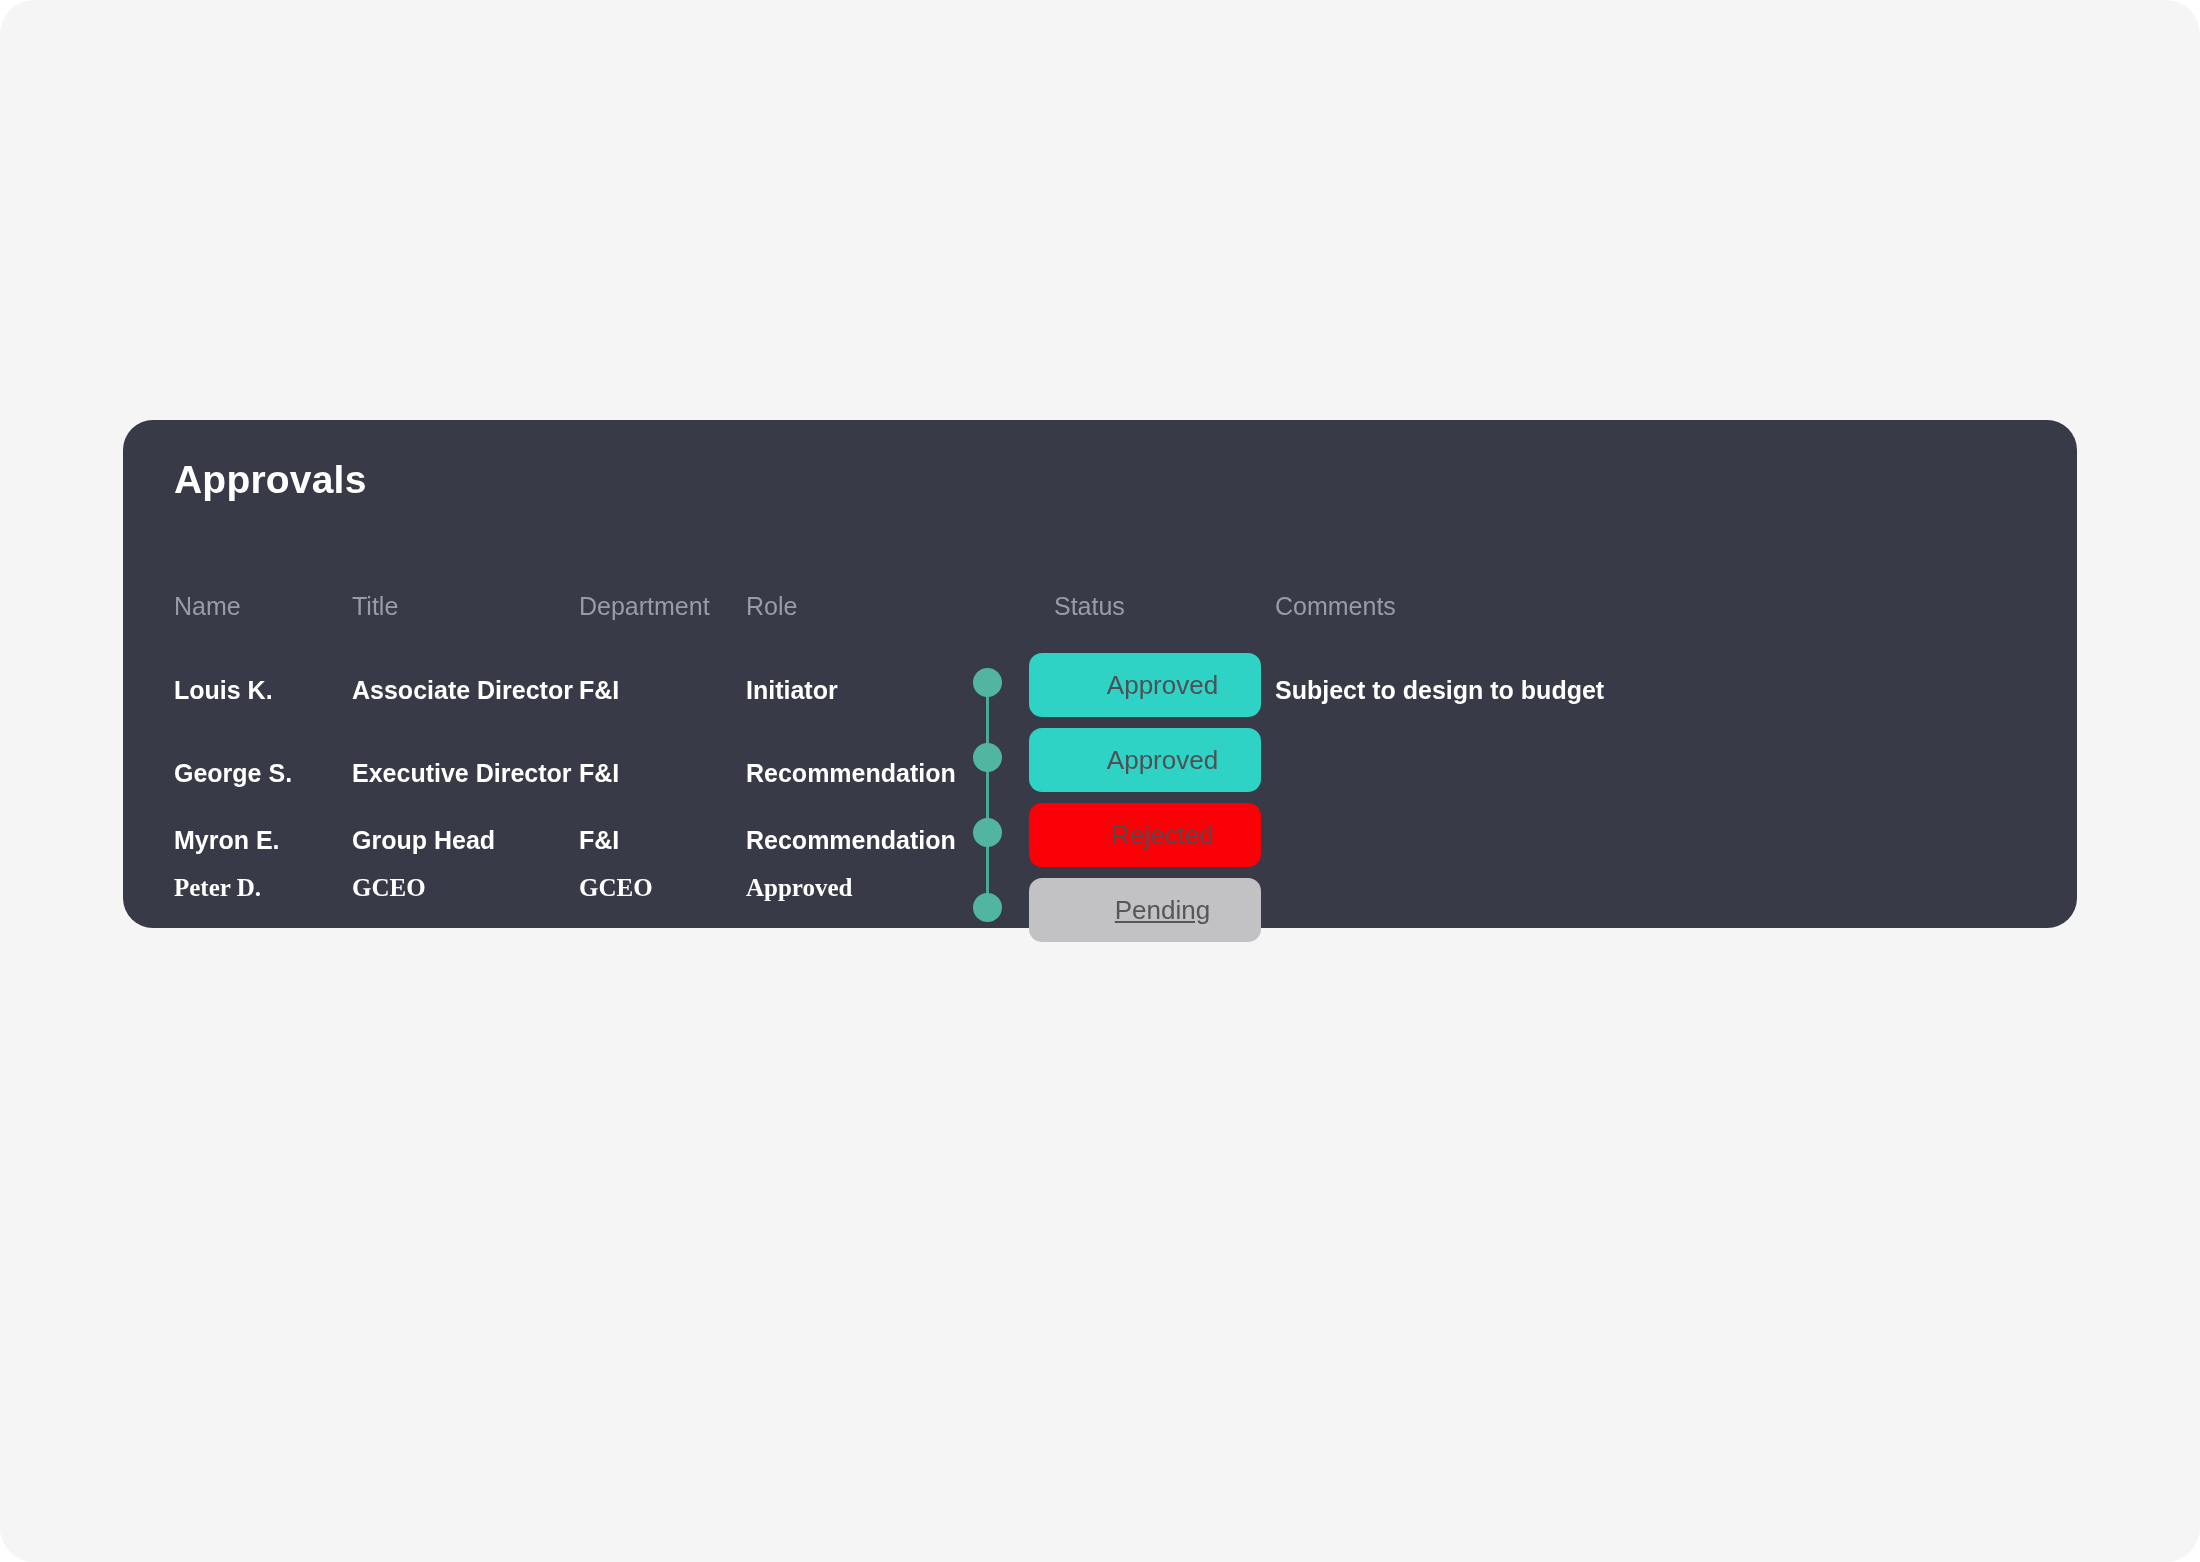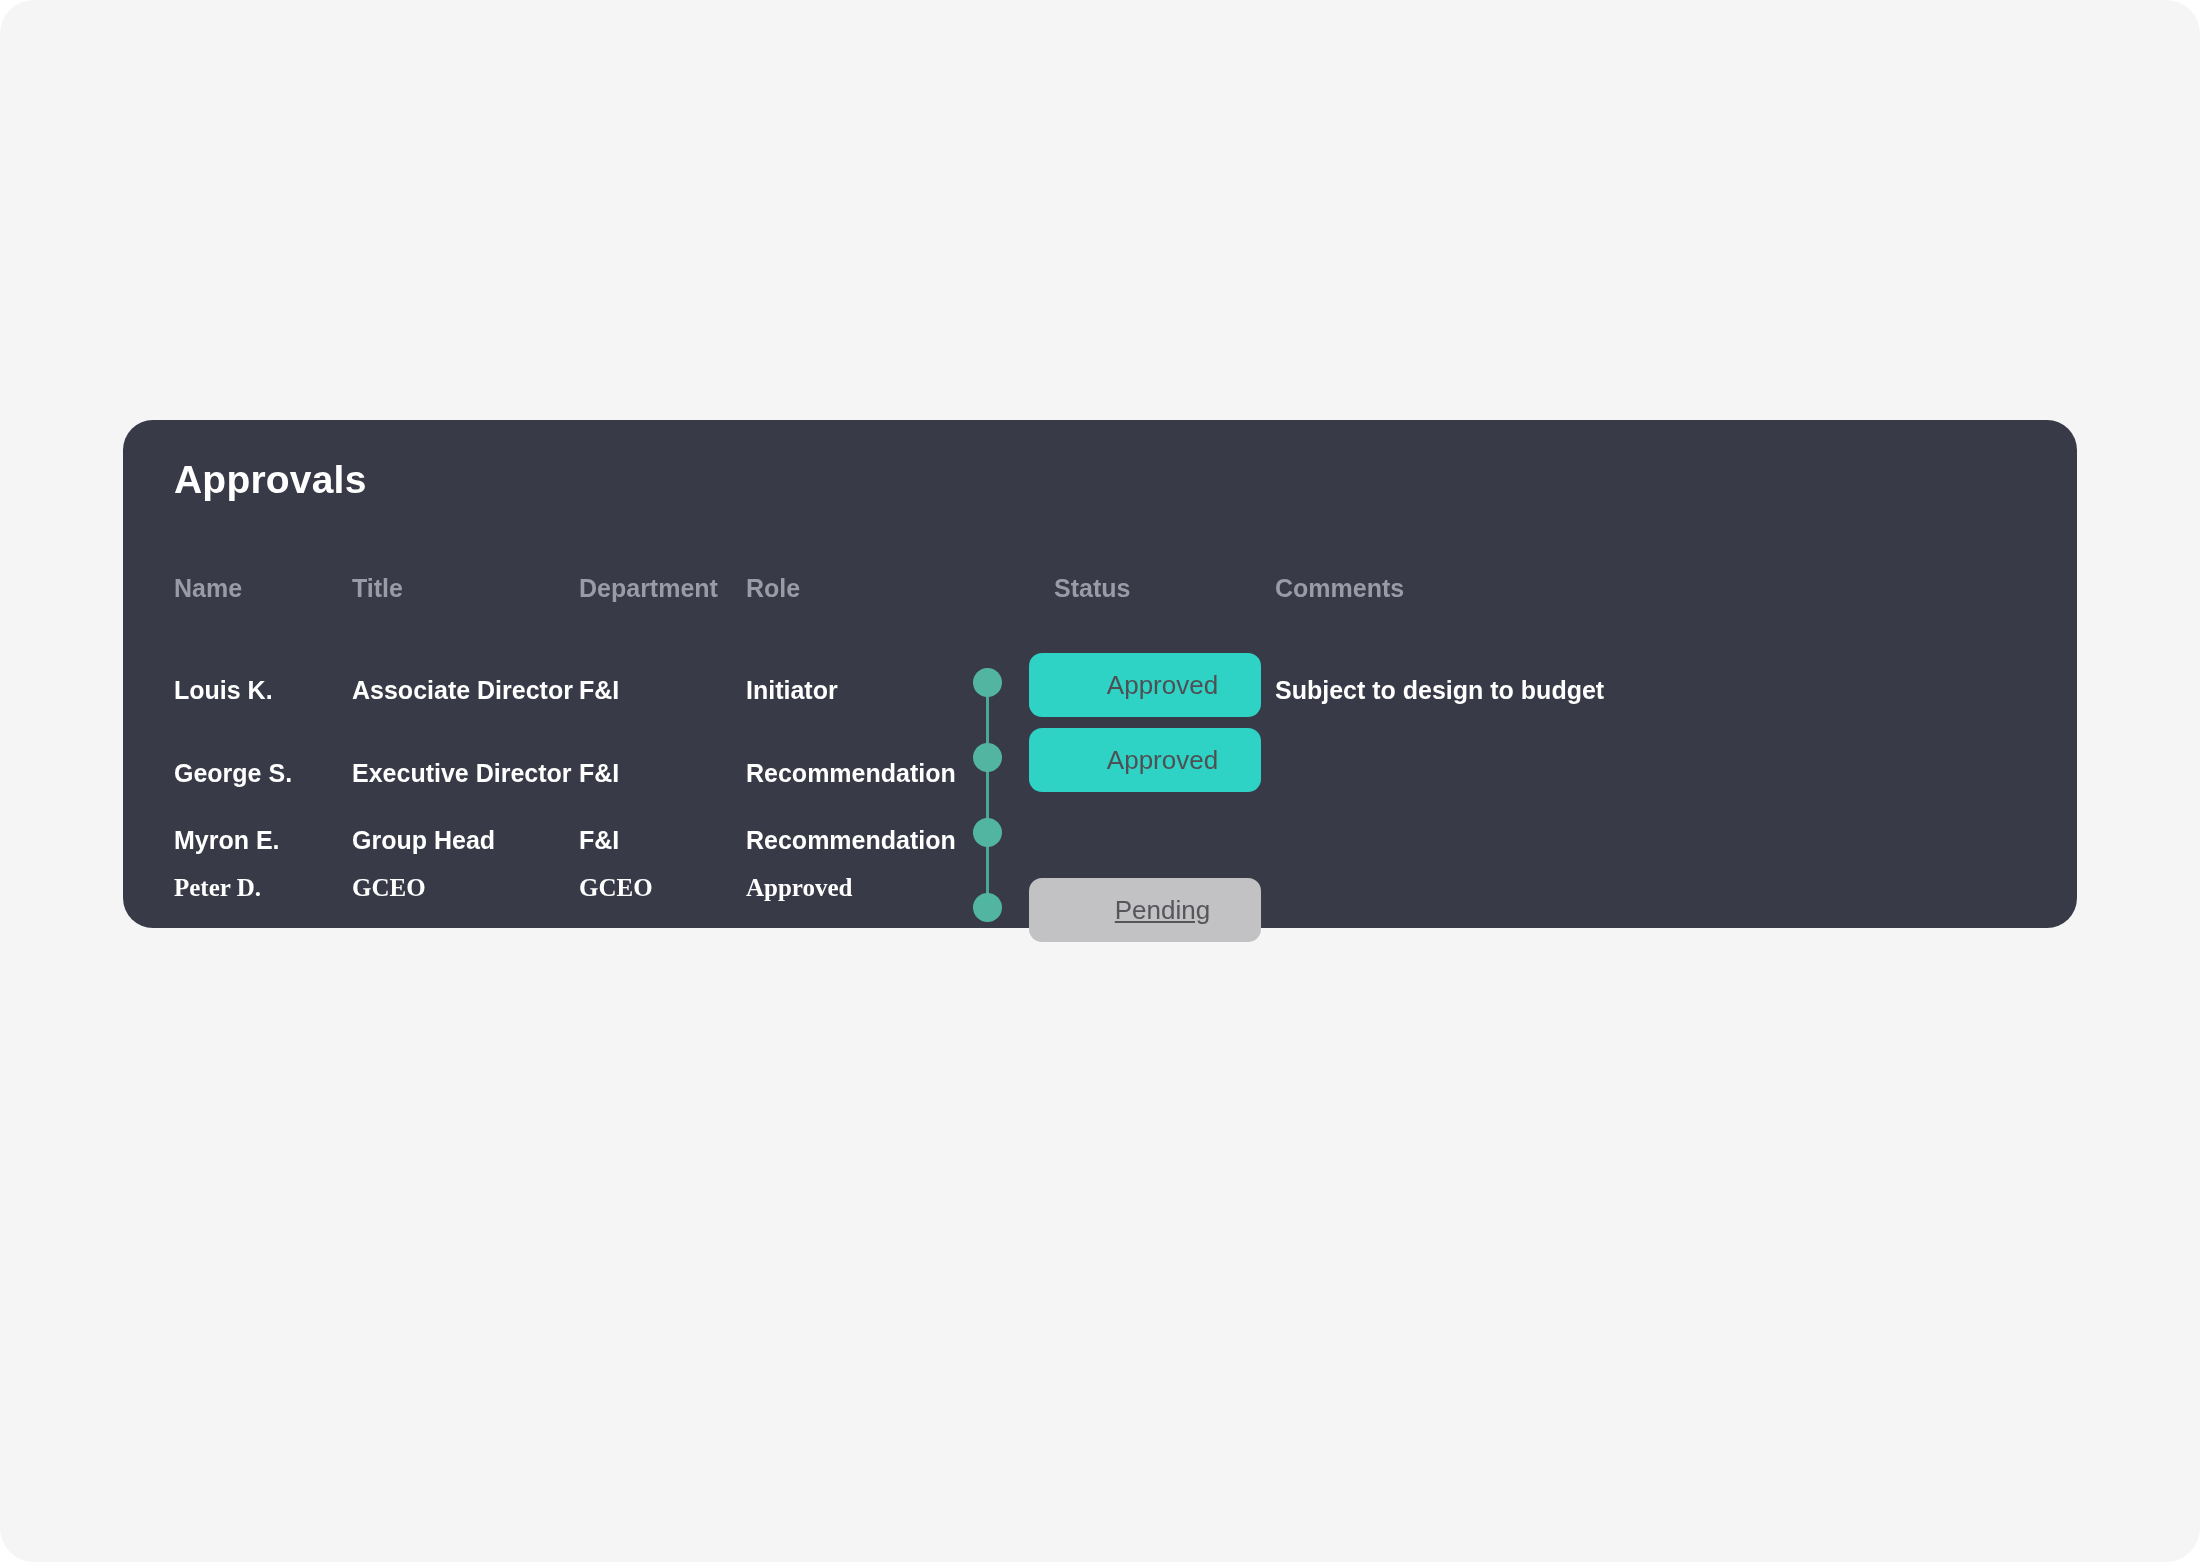--- a/index.html
+++ b/index.html
@@ -54,23 +54,23 @@
   }
 
   .cell {
     position: absolute;
     white-space: nowrap;
     line-height: 1;
   }
 
   .header-cell {
     font-size: 25px;
-    font-weight: bold;
+    font-weight: normal;
     color: #9a9ba6;
-    top: 156px;
+    top: 174px;
   }
 
   .body-cell {
     font-size: 25px;
     font-weight: bold;
     color: #ffffff;
   }
 
   
   .col-name      { left: 51px;  }
@@ -192,17 +192,18 @@
       <div class="timeline">
         <div class="timeline-line"></div>
         <div class="timeline-dot dot-0"></div>
         <div class="timeline-dot dot-1"></div>
         <div class="timeline-dot dot-2"></div>
         <div class="timeline-dot dot-3"></div>
       </div>
 
       <div class="badge badge-0 badge-approved">Approved</div>
       <div class="badge badge-1 badge-approved">Approved</div>
+      <div class="badge badge-2 badge-rejected">Rejected</div>
       <div class="badge badge-3 badge-pending">Pending</div>
 
     </div>
   </div>
 </div>
 
 </body></html>

